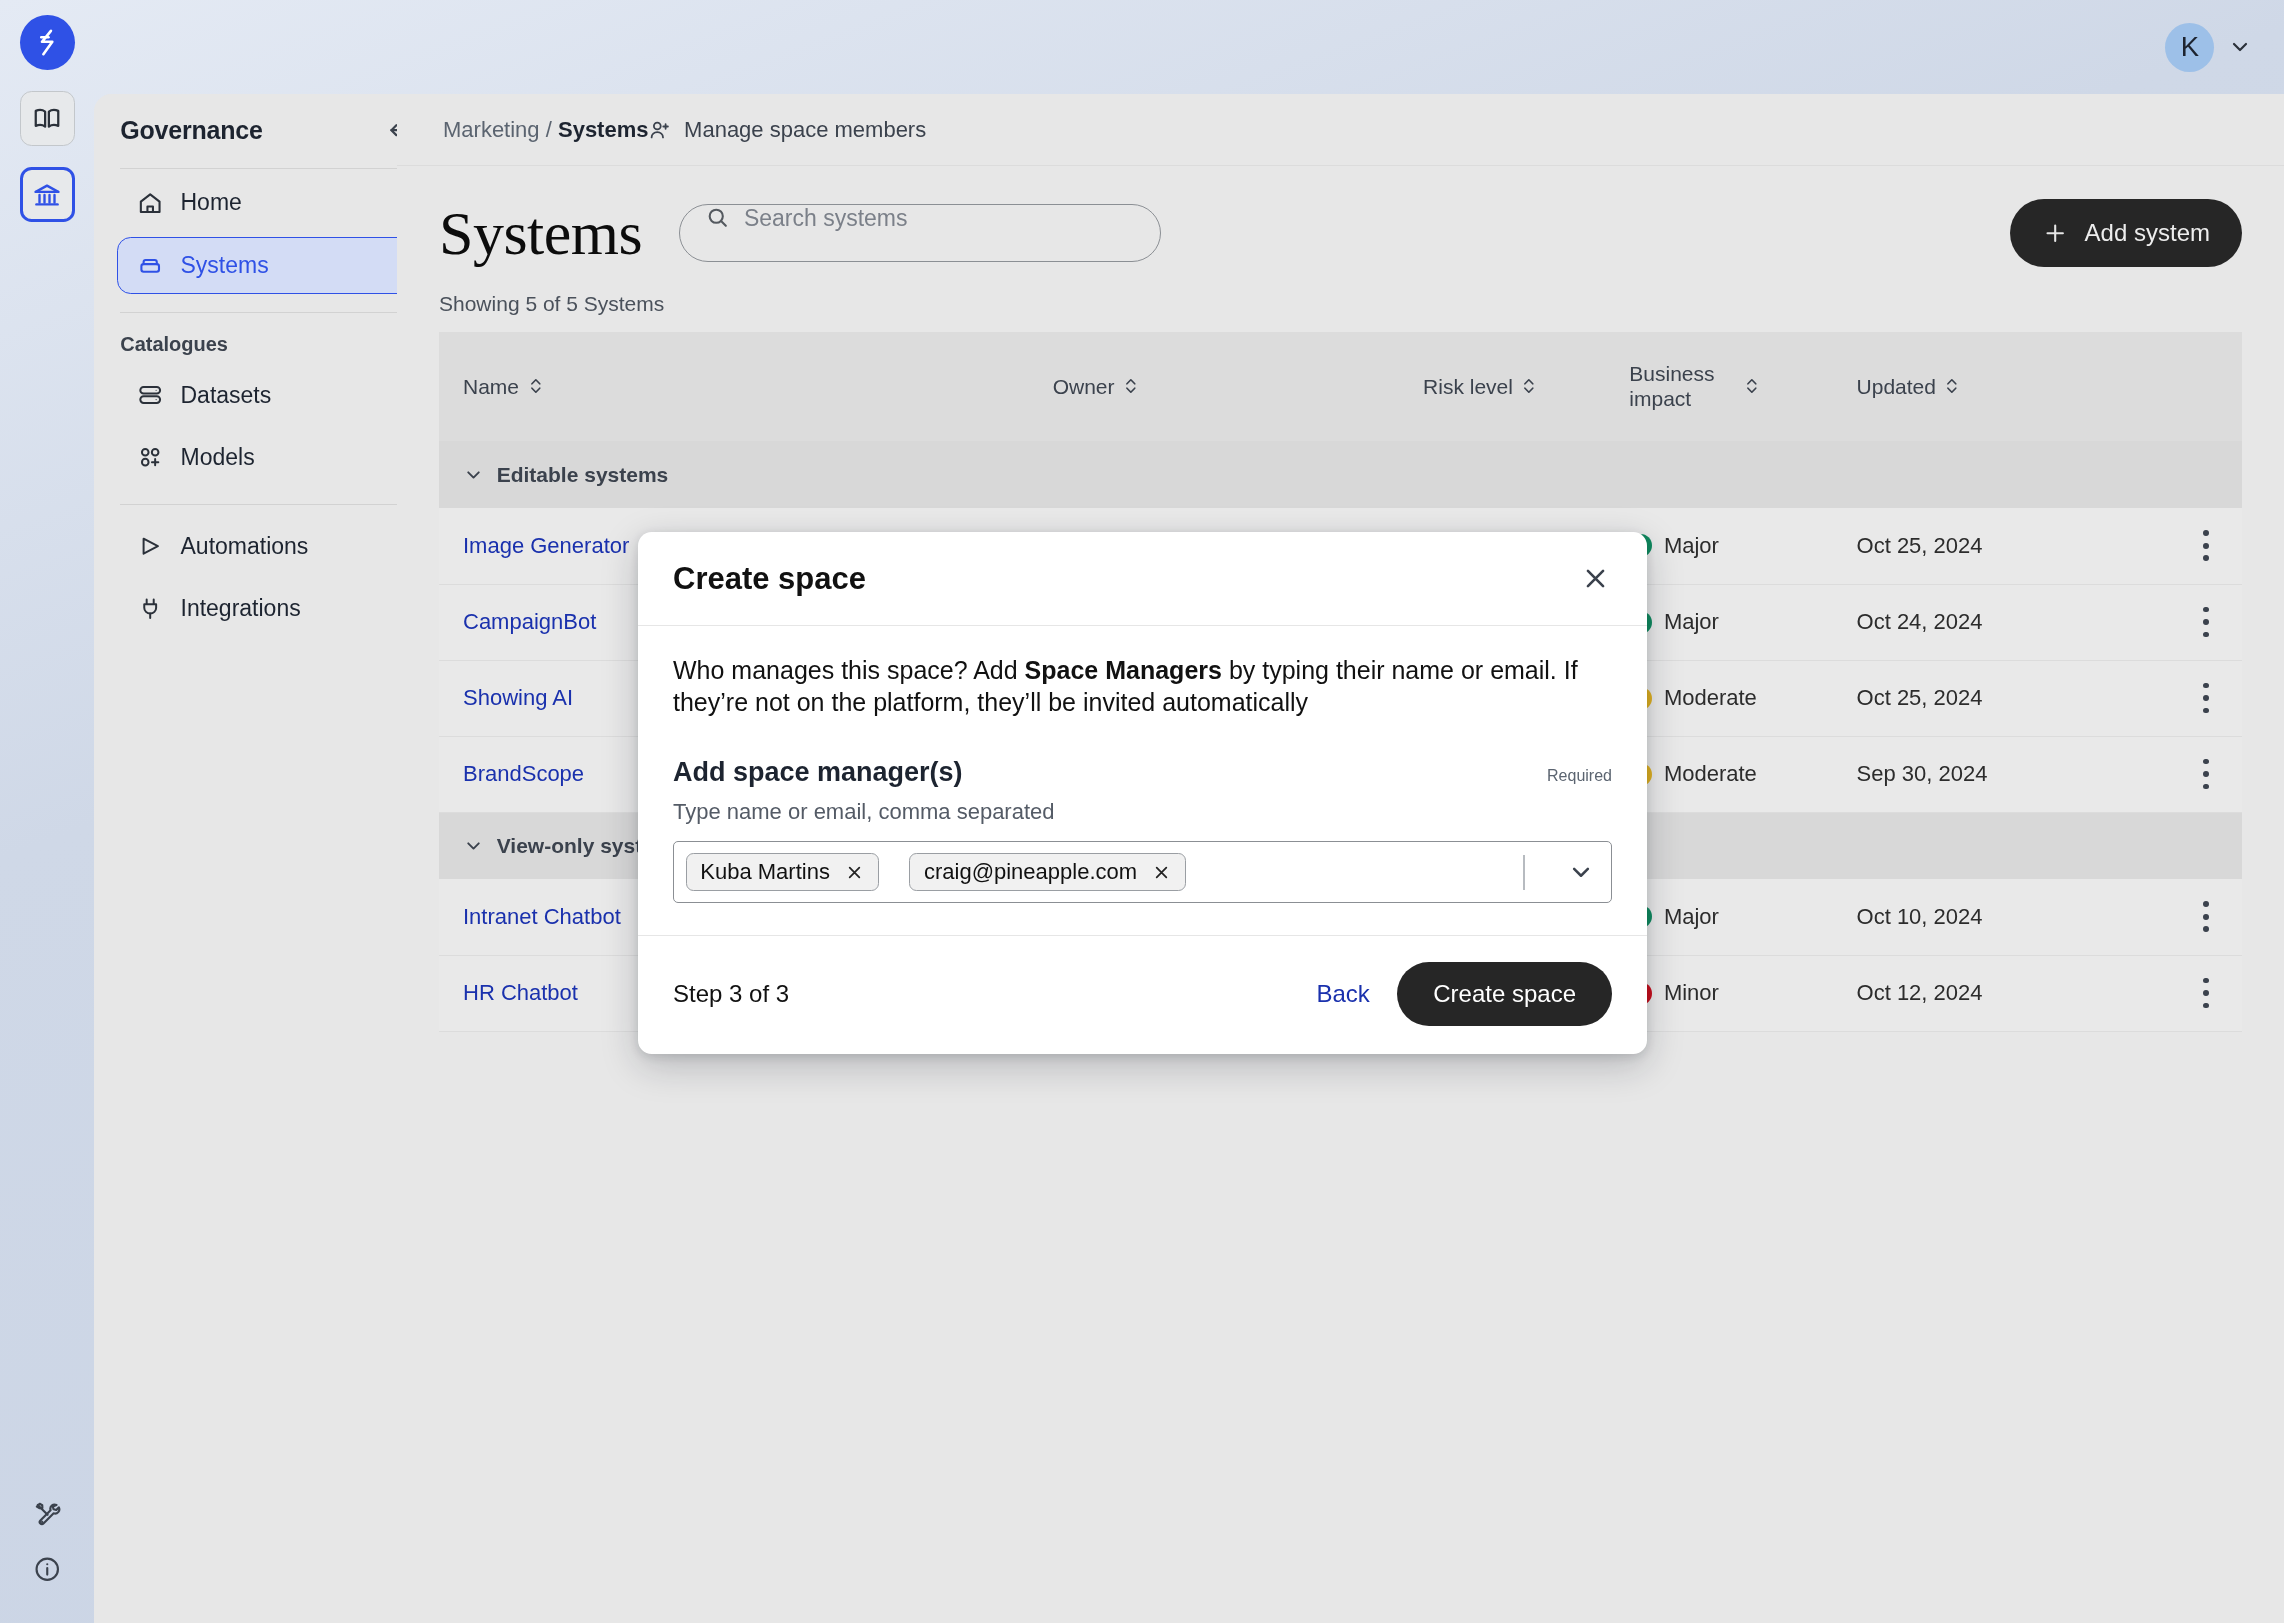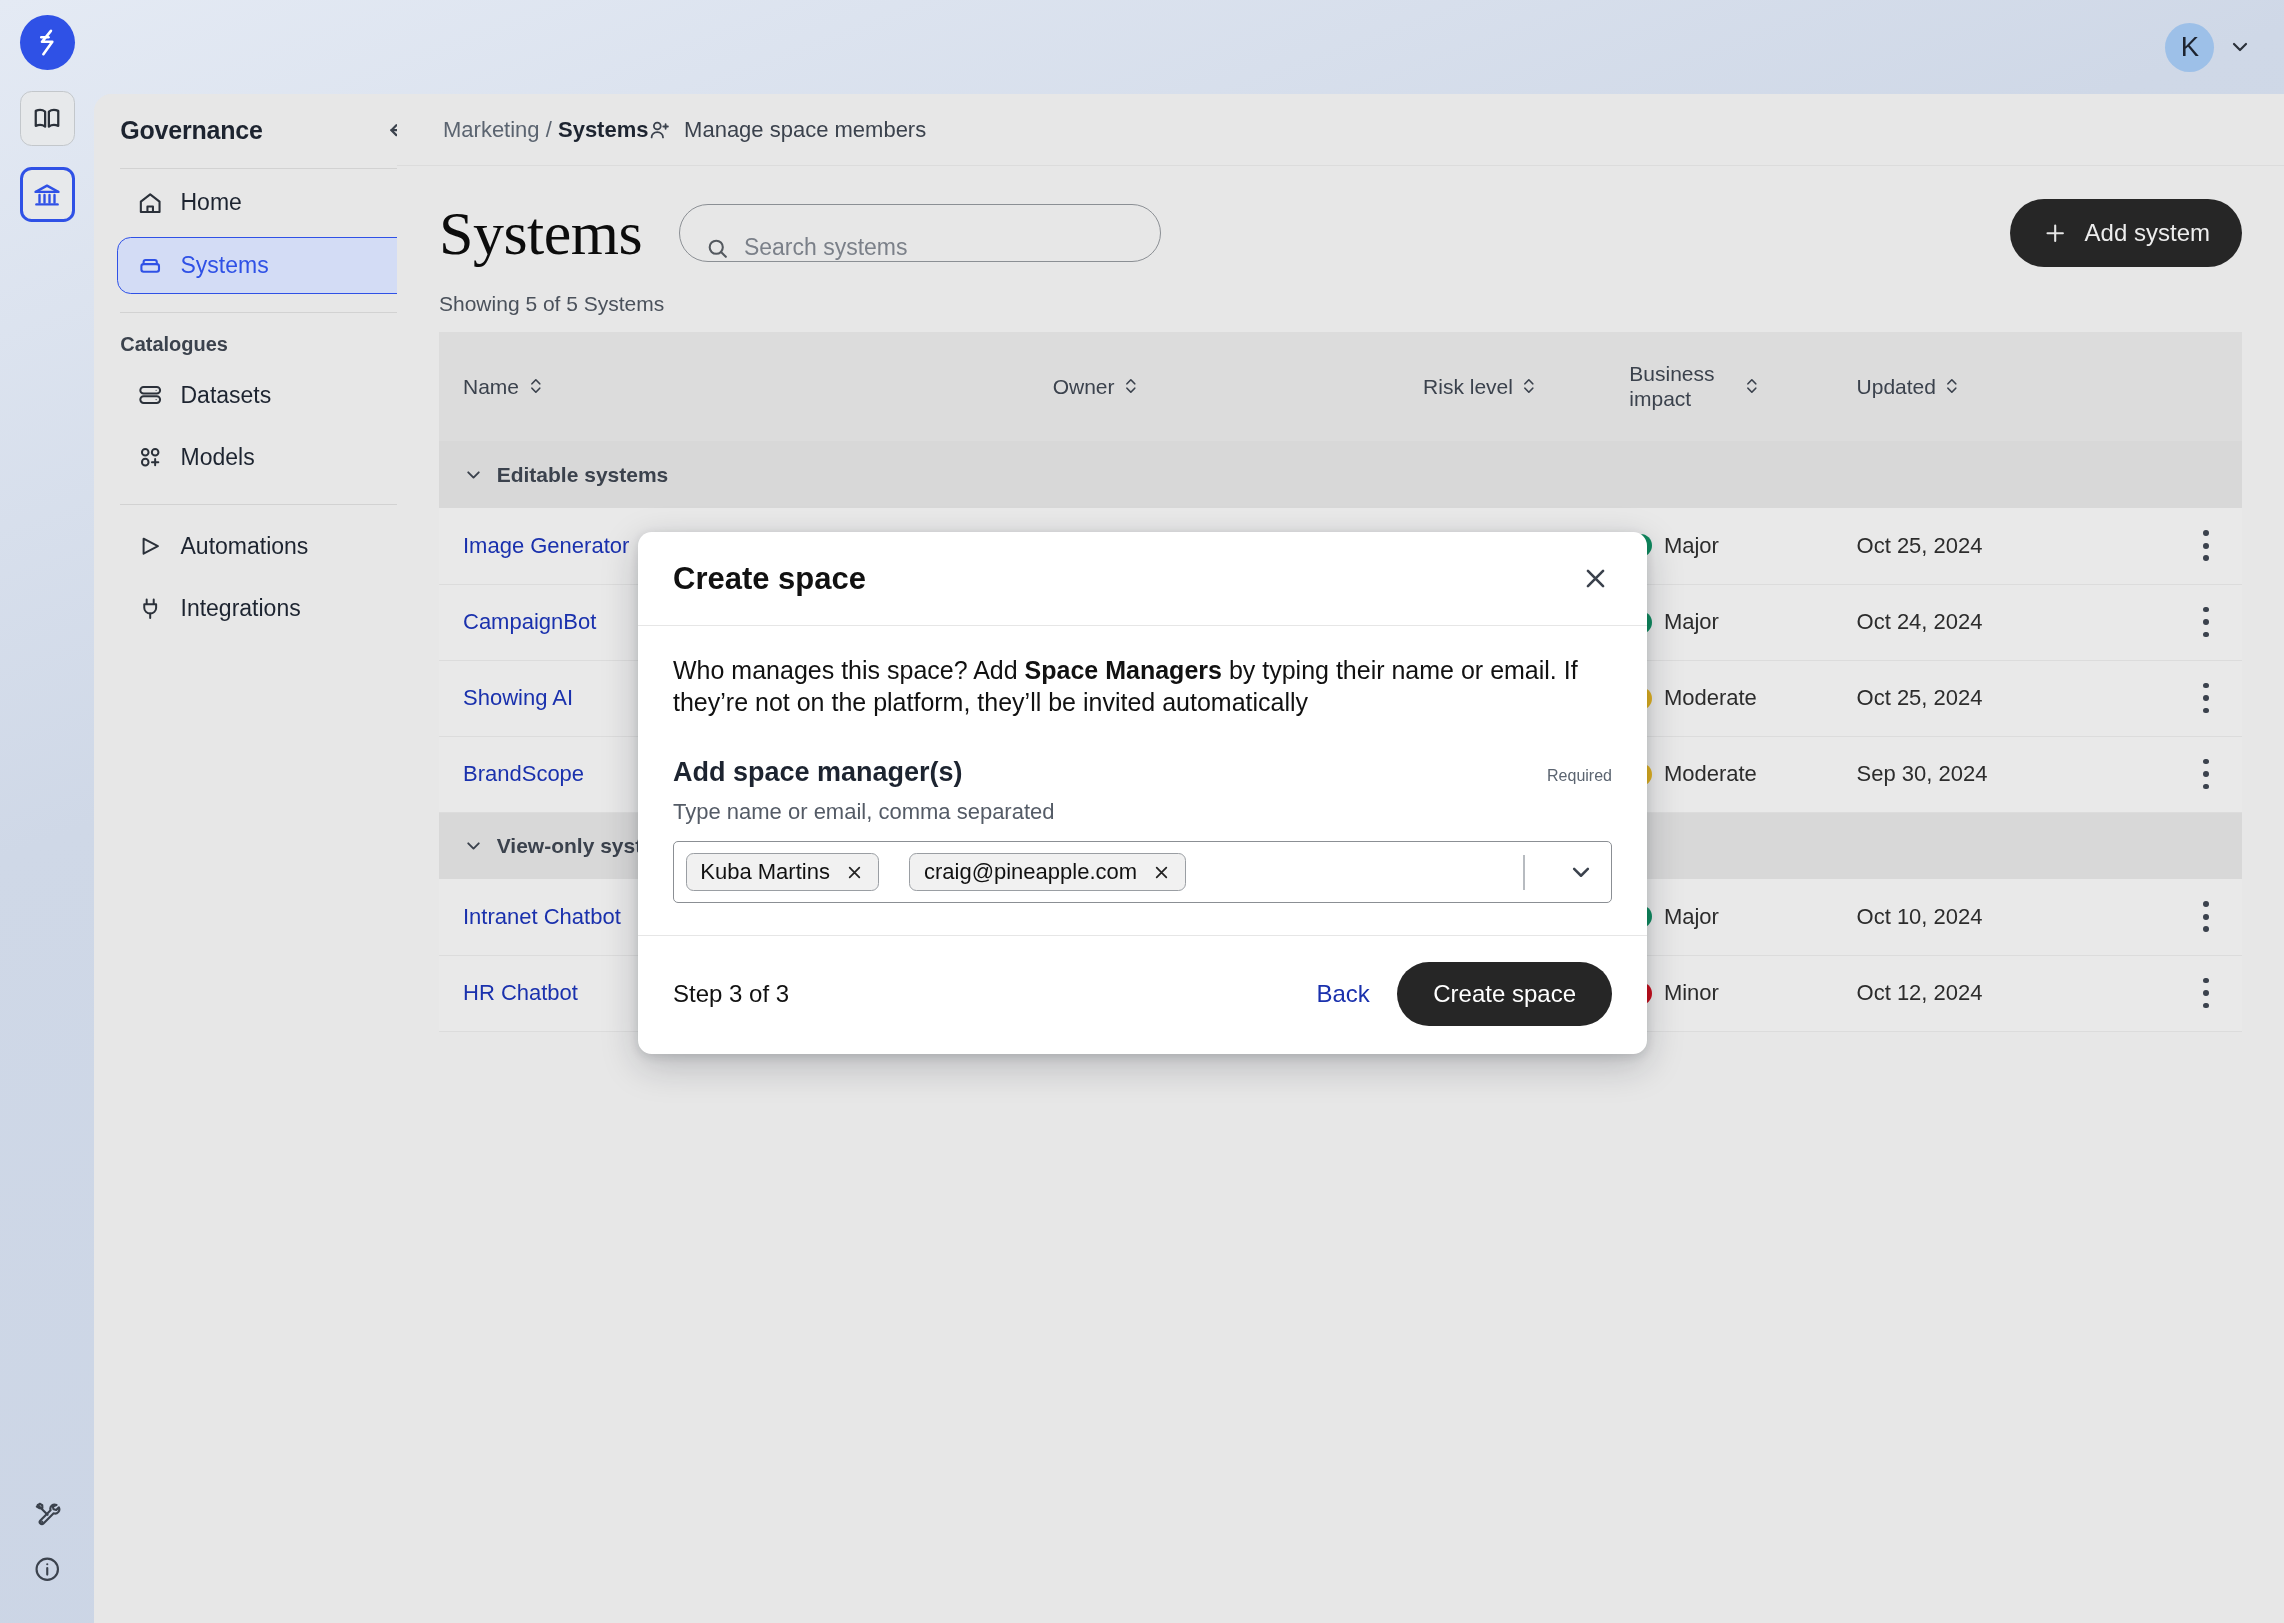--- a/index.html
+++ b/index.html
@@ -127,21 +127,21 @@
     display:flex; align-items:center; gap: 37px;
     padding: 33px 42px 0 42px;
   }
   .page-title {
     font-family: "Liberation Serif", serif;
     font-size: 62px; color: #0c0c0c; line-height: 1; letter-spacing: -0.5px;
   }
   .search-box {
     flex: none; width: 482px; height: 58px; border-radius: 30px;
     border: 1.6px solid #8b8f94; background: transparent;
-    display:flex; align-items:flex-end; gap: 13.7px; padding: 0 25px;
+    display:flex; align-items:flex-start; gap: 13.7px; padding: 0 25px;
   }
   .search-ph { font-size: 23px; color: #7b8089; }
   .add-btn {
     margin-left: auto; height: 68px; border-radius: 34px;
     background: #262626; color: #ededed;
     display:flex; align-items:center; gap: 16px; padding: 0 32px;
     font-size: 24px;
   }
   .showing {
     padding: 25px 42px 0 42px; font-size: 21px; color: #4a515b;

